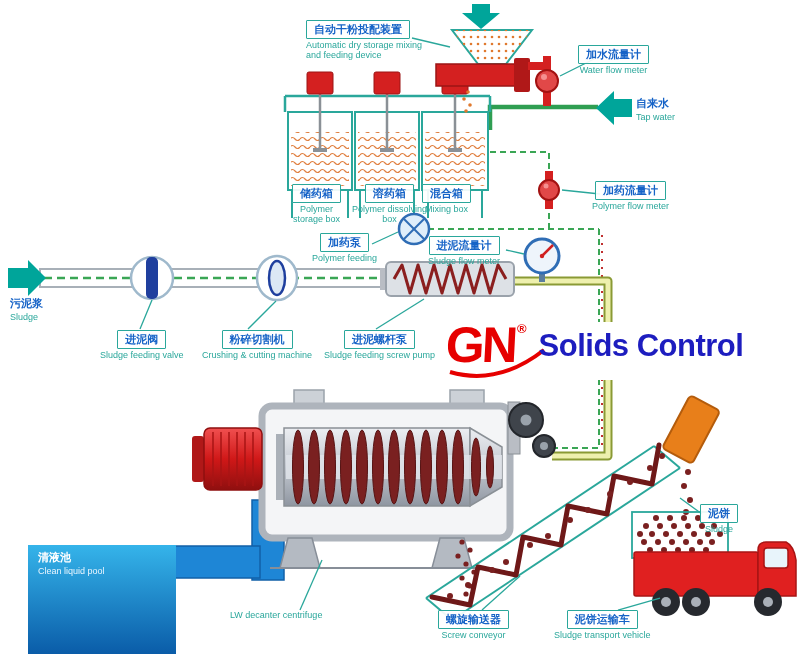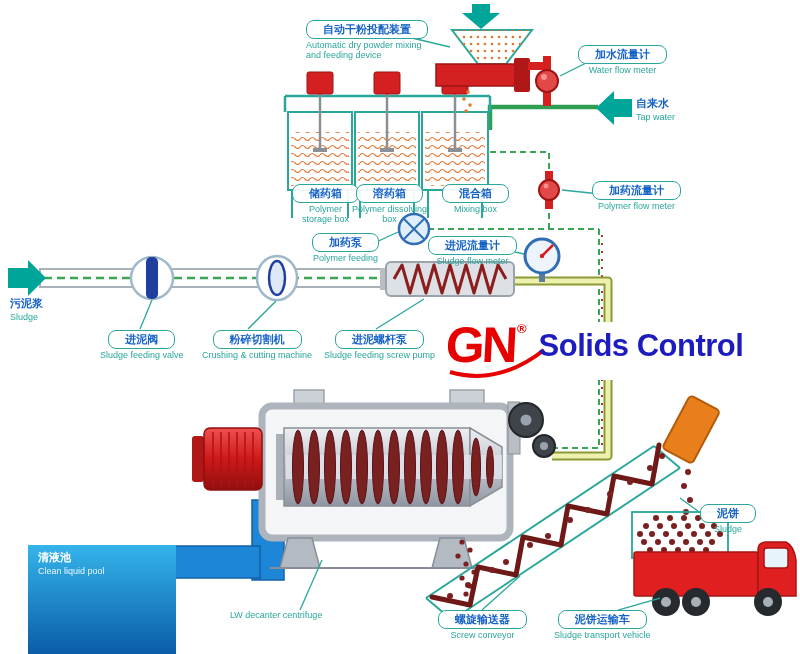--- a/index.html
+++ b/index.html
@@ -1,21 +1,21 @@
 <!DOCTYPE html>
 <html><head>
 <meta charset="utf-8">
 <style>
 *{margin:0;padding:0;box-sizing:border-box}
 html,body{width:800px;height:654px}
 body{position:relative;background:#fff;font-family:"Liberation Sans","DejaVu Sans",sans-serif;overflow:hidden}
 svg.bg{position:absolute;left:0;top:0}
 .lbl{position:absolute;display:flex;flex-direction:column;align-items:center;gap:1px;text-align:center}
 .lbl.left{align-items:flex-start;text-align:left}
-.zh-box{border:1.2px solid #2aa79b;border-radius:8px;padding:1px 16px;color:#1663c7;font-weight:bold;font-size:11px;white-space:nowrap;background:rgba(255,255,255,.92)}
+.zh-box{border:1.2px solid #2aa79b;border-radius:1px;padding:1px 7px;color:#1663c7;font-weight:bold;font-size:11px;white-space:nowrap;background:rgba(255,255,255,.92)}
 .zh-plain{color:#1663c7;font-weight:bold;font-size:11px;white-space:nowrap}
 .en{color:#2aa79b;font-size:9px;line-height:1.15;white-space:pre-line}
 .pool .zh-plain{color:#ffffff}
 .pool .en{color:#eaf6ff}
 .logo{position:absolute;left:446px;top:320px;display:flex;align-items:flex-start}
 .logo .gn{font-size:50px;font-weight:800;color:#e60000;line-height:1;letter-spacing:-3px;transform:skewX(-3deg)}
 .logo .reg{font-size:13px;color:#e60000;font-weight:bold;margin:1px 0 0 2px}
 .logo .brand{font-size:31px;font-weight:bold;color:#1d1dbf;margin:8px 0 16px 12px;white-space:nowrap;letter-spacing:-.5px}
 </style>
 </head>
@@ -302,21 +302,21 @@
   </g>
 
   <g>
     <rect x="440" y="322" width="330" height="58" fill="#ffffff"></rect>
     <path d="M450,372 Q498,386 544,350" stroke="#e60000" stroke-width="4" fill="none"></path>
   </g>
 </svg>
 
 <div class="lbl left" style="left:306px;top:20px">
   <div class="zh-box">自动干粉投配装置</div>
-  <div class="en">Automatic dry powder mixing
+  <div class="en">Automatic dry storage mixing
 and feeding device</div>
 </div>
 
 <div class="lbl" style="left:578px;top:45px">
   <div class="zh-box">加水流量计</div>
   <div class="en">Water flow meter</div>
 </div>
 
 <div class="lbl left" style="left:636px;top:96px">
   <div class="zh-plain">自来水</div>
@@ -328,21 +328,21 @@
   <div class="en">Polymer
 storage box</div>
 </div>
 
 <div class="lbl" style="left:352px;top:184px">
   <div class="zh-box">溶药箱</div>
   <div class="en">Polymer dissolving
 box</div>
 </div>
 
-<div class="lbl" style="left:442px;top:184px">
+<div class="lbl" style="left:422px;top:184px">
   <div class="zh-box">混合箱</div>
   <div class="en">Mixing box</div>
 </div>
 
 <div class="lbl" style="left:592px;top:181px">
   <div class="zh-box">加药流量计</div>
   <div class="en">Polymer flow meter</div>
 </div>
 
 <div class="lbl" style="left:312px;top:233px">

